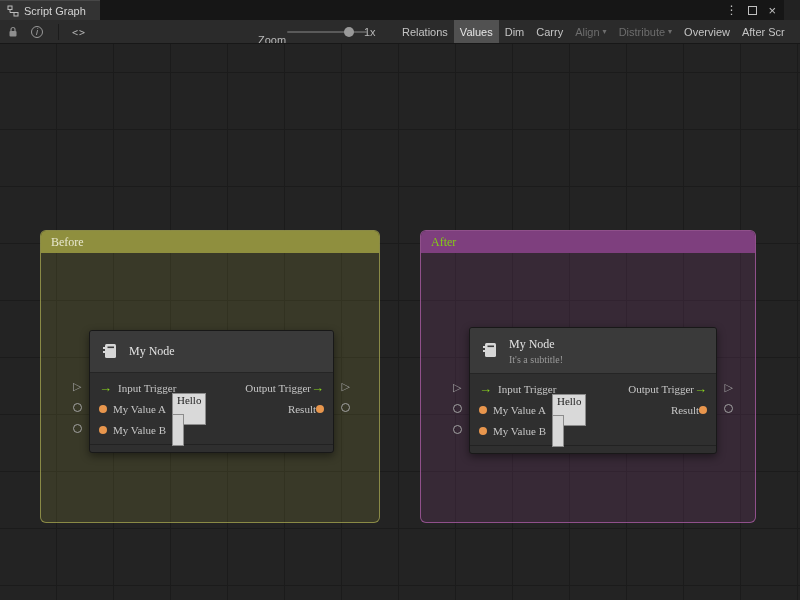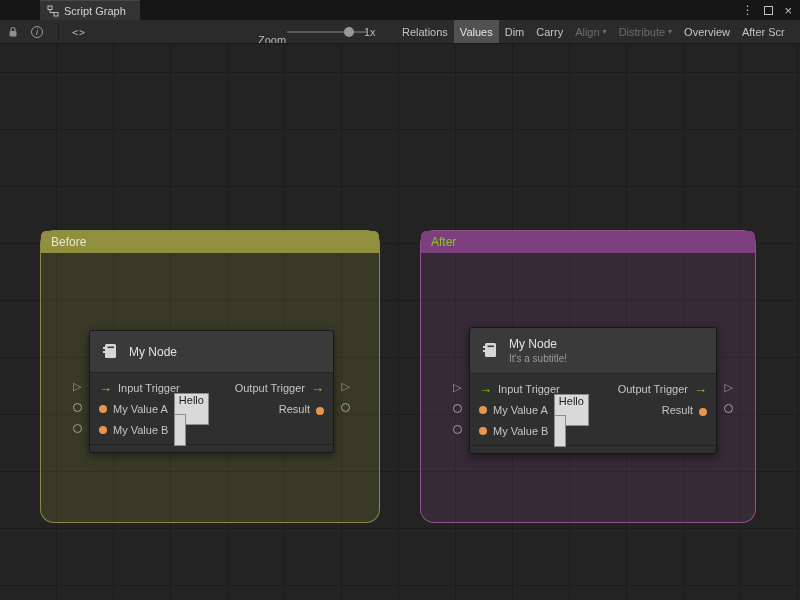--- a/index.html
+++ b/index.html
@@ -5,21 +5,21 @@
   * { box-sizing: border-box; }
   html,body { margin:0; padding:0; }
   body {
     width:800px; height:600px; overflow:hidden; position:relative;
     background:#222; color:#c8c8c8;
     font-family:"Liberation Sans", sans-serif; font-size:11px;
     -webkit-font-smoothing:antialiased;
   }
 
   
-  .titlebar { position:absolute; top:0; left:0; right:0; height:20px; background:#161616; display:flex; align-items:stretch;padding-left:40px; }
+  .titlebar { position:absolute; top:0; left:0; right:16px; height:20px; background:#161616; display:flex; align-items:stretch; }
   .tab { display:flex; align-items:center; gap:5px; padding:0 14px 0 7px; background:#333333; border-top:1px solid #474747; color:#d4d4d4; font-size:11px; }
   .tab-icon svg { display:block; }
   .win-controls { margin-left:auto; display:flex; align-items:center; gap:11px; padding-right:8px; color:#c0c0c0; }
   .kebab { font-size:12px; line-height:1; }
   .maxbox { width:9px; height:9px; border:1px solid #c0c0c0; }
   .closex { font-size:13px; line-height:1; }
 
   
   .toolbar { position:absolute; top:20px; left:0; right:0; height:24px; background:#2b2b2b; border-bottom:1px solid #171717; overflow:hidden; }
   .toolbar .abs { position:absolute; top:0; height:24px; display:flex; align-items:center; }
@@ -44,21 +44,21 @@
     position:absolute; top:44px; left:0; width:800px; height:556px;
     background-color:#232323;
     background-image:
       linear-gradient(to right, #1b1b1b 1px, transparent 1px),
       linear-gradient(to bottom, #1b1b1b 1px, transparent 1px);
     background-size:57px 57px;
     background-position:56px 28px;
   }
 
   
-  .group { position:absolute; border-radius:14px; border:1px solid; }
+  .group { position:absolute; border-radius:6px; border:1px solid;font-family:Liberation Serif, serif; }
   .group-header { height:22px; display:flex; align-items:center; padding:0 10px; font-size:12px; border-radius:5px 5px 0 0; }
   .group.before { left:40px; top:186px; width:340px; height:293px; border-color:rgba(165,165,80,0.75); background:rgba(143,143,62,0.20); }
   .group.before .group-header { background:var(--before_accent,#8f8f3e); color:#e8e8cf; }
   .group.after { left:420px; top:186px; width:336px; height:293px; border-color:rgba(175,95,170,0.75); background:rgba(128,63,124,0.22); }
   .group.after .group-header { background:var(--after_accent,#7e3f7e); color:#84cc16; }
 
   
   .node-wrap { position:absolute; }
   .group.before .node-wrap { left:30px; top:99px; width:281px; }
   .group.after  .node-wrap { left:30px; top:96px; width:284px; }
@@ -69,21 +69,21 @@
 
   .node-header { display:flex; align-items:center; gap:9px; padding:0 10px; background:#3a3a3a; border-bottom:1px solid #252525; border-radius:2px 2px 0 0; }
   .group.before .node-header { height:42px; }
   .group.after  .node-header { height:46px; }
   .node-title { font-size:12px; color:#e2e2e2; }
   .node-sub { font-size:10px; color:#9a9a9a; margin-top:2px; }
 
   .node-rows { padding:4px 0; }
   .row { height:21px; display:flex; align-items:center; padding:0 9px; color:#c6c6c6; }
   .row .lft { display:flex; align-items:center; gap:6px; }
-  .row .rgt { margin-left:auto; display:flex; align-items:flex-end; gap:6px; }
+  .row .rgt { margin-left:auto; display:flex; align-items:center; }
   .flow-arrow { color:var(--flow_color,#8ad41f); font-weight:bold; font-size:13px; line-height:1; }
   .dot { width:8px; height:8px; border-radius:50%; background:var(--value_color,#e8964d); }
   .inline-input { background:#d9d9d9; border:1px solid #8c8c8c; color:#1d1d1d; height:32px; line-height:13px; padding:0 4px; min-width:10px; font-size:11px; }
   .inline-input.small { width:12px; }
   .node-footer { height:8px; border-top:1px solid #222; }
 
   
   .port { position:absolute; color:#a2a2a2; }
   .port.l { left:2px; }
   .port.r { right:2px; }

